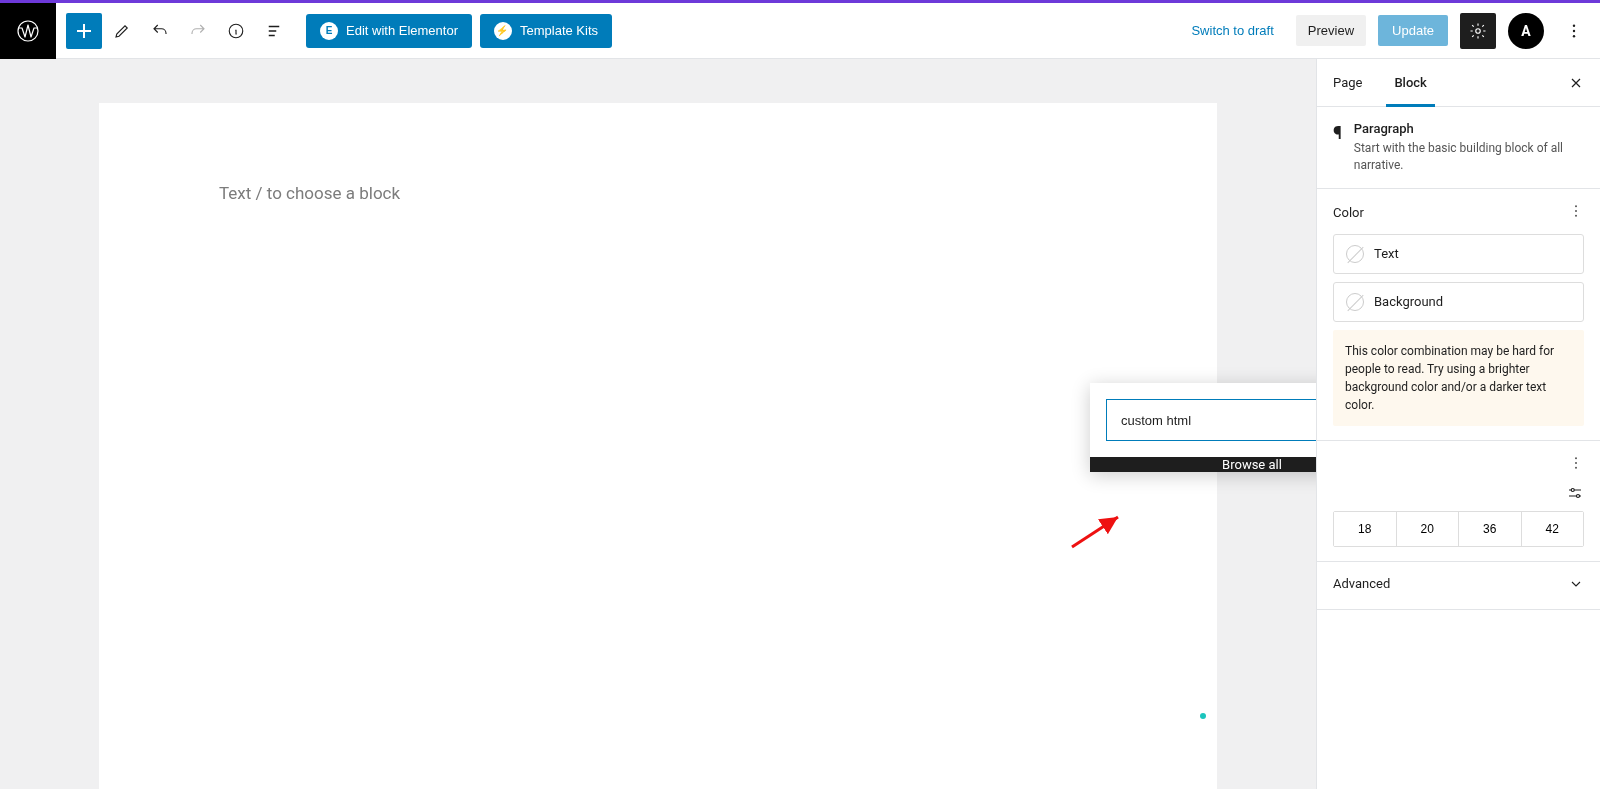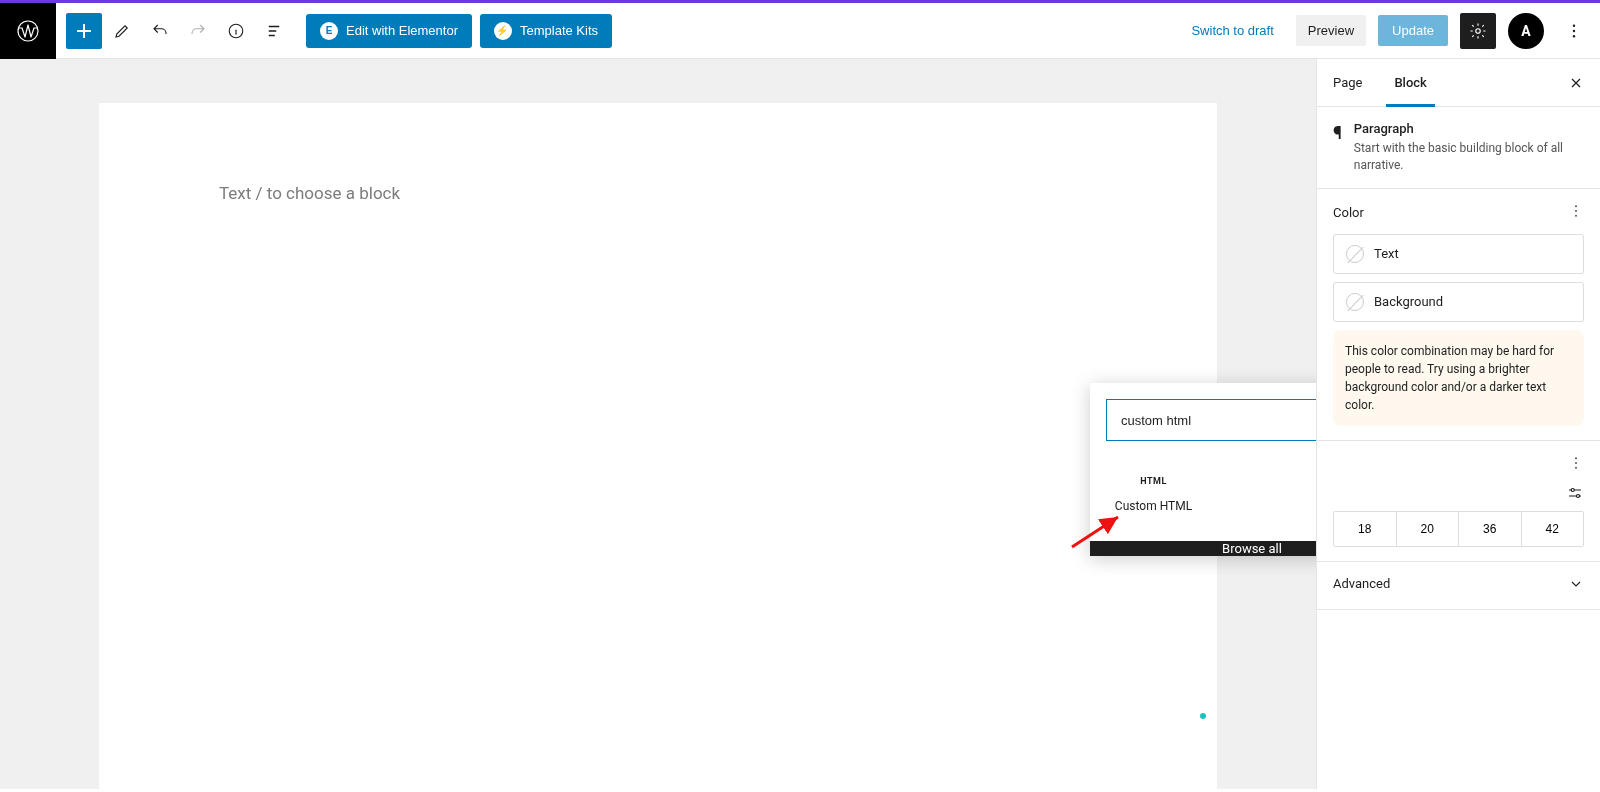--- a/index.html
+++ b/index.html
@@ -72,21 +72,21 @@
   .close-panel{margin-left:auto;width:48px;height:48px;display:flex;align-items:center;justify-content:center;cursor:pointer;}
   .panel-section{padding:14px 16px;border-bottom:1px solid var(--border);font-size:13px;}
   .block-head{display:flex;gap:12px;align-items:flex-start;}
   .block-head .icon{font-size:18px;font-weight:bold;margin-top:1px;}
   .block-head .txt h3{margin:0 0 4px;font-size:13px;font-weight:500;}
   .block-head .txt p{margin:0;font-size:12px;color:#555;line-height:1.4;}
   .sec-head{display:flex;align-items:center;justify-content:space-between;cursor:pointer;font-size:13px;}
   .color-item{display:flex;align-items:center;gap:10px;border:1px solid #ddd;border-radius:3px;padding:10px 12px;margin-bottom:8px;cursor:pointer;}
   .swatch{width:18px;height:18px;border-radius:50%;border:1px solid #ccc;position:relative;}
   .swatch::after{content:'';position:absolute;top:-2px;left:8px;width:1px;height:22px;background:#ccc;transform:rotate(45deg);}
-  .warn{background:var(--warn-bg);padding:12px;font-size:12px;line-height:1.5;border-radius:8px;margin-top:6px;}
+  .warn{background:var(--warn-bg);padding:12px;font-size:12px;line-height:1.5;border-radius:2px;margin-top:6px;}
   .size-presets{display:flex;border:1px solid #ddd;border-radius:2px;margin-top:6px;}
   .size-presets button{flex:1;border:none;background:#fff;padding:10px 0;font-size:12px;cursor:pointer;border-right:1px solid #ddd;}
   .size-presets button:last-child{border-right:none;}
   .sec-collapse{display:flex;align-items:flex-start;justify-content:space-between;cursor:pointer;}
   
   .inserter{
     position:absolute;top:324px;left:1090px;width:324px;background:#fff;
     box-shadow:0 3px 18px rgba(0,0,0,0.2);z-index:50;
   }
   .ins-search{padding:16px;}
@@ -187,26 +187,20 @@
             <path d="M12 5v14M5 12h14" stroke="#fff" stroke-width="2"></path>
           </svg>
       </div>
     </div>
 
     <div class="inserter">
       <div class="ins-search">
         <div class="ins-input-wrap">
           <input class="ins-input" value="custom html" style="">
 
-        </div>
-      </div>
-      <div class="ins-results">
-        <div class="ins-item">
-          <div class="iicon">HTML</div>
-          <div class="ilabel">Custom HTML</div>
         </div>
       </div>
       <div class="browse-all">Browse all</div>
     </div>
 
     <svg class="arrow-ann" width="60" height="40" viewBox="0 0 60 40">
       <defs>
           <marker id="ah" markerWidth="8" markerHeight="8" refX="6" refY="3" orient="auto">
             <path d="M0 0L6 3L0 6z" fill="#e11"></path>
           </marker>

